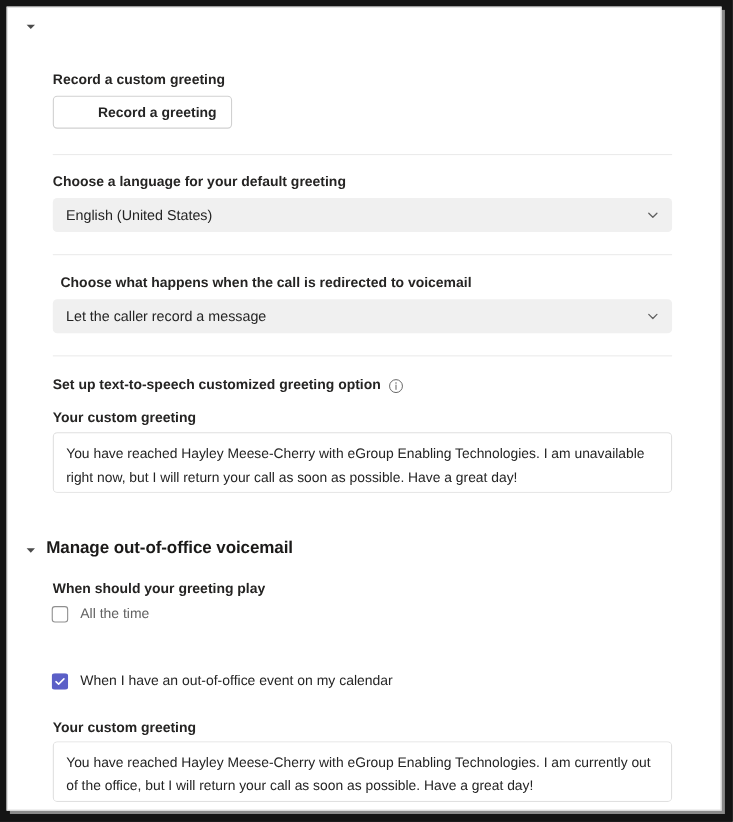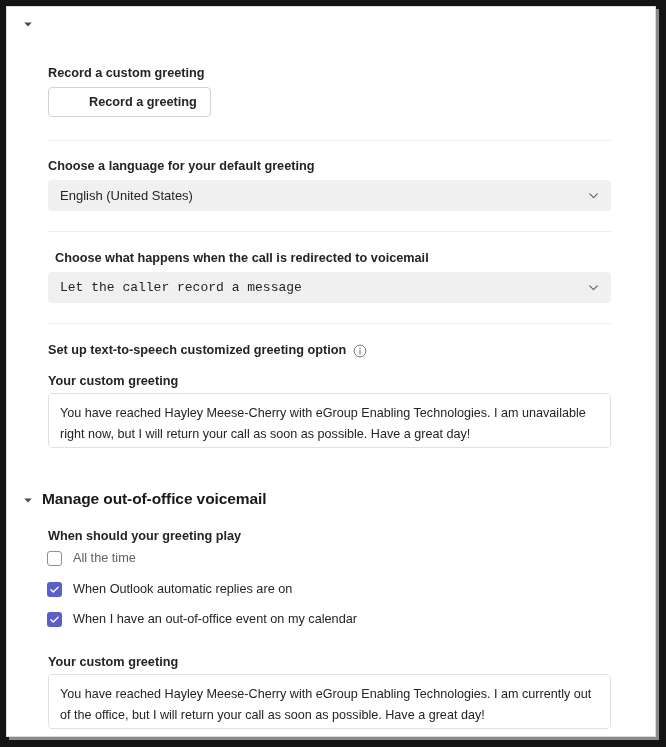--- a/index.html
+++ b/index.html
@@ -224,21 +224,21 @@
           </span>
         </div>
       </div>
 
       <div class="abs divider" style="left:41px; top:224px; width:563px;"></div>
 
       <div class="abs" style="left:31px; top:241px;margin-left:17px;">
         <span class="field-label">Choose what happens when the call is redirected to voicemail</span>
       </div>
 
-      <div class="abs" style="left:41px; top:265px; width:563px;font-family:Liberation Mono, monospace;">
+      <div class="abs" style="left:41px; top:265px; width:563px;">
         <div class="dropdown">
           <span class="dd-value">Let the caller record a message</span>
           <span class="chev">
             <svg viewBox="0 0 14 14" width="13" height="13" aria-hidden="true">
               <path d="M3 5.2 L7 9.2 L11 5.2" stroke="#616161" stroke-width="1.25" fill="none" stroke-linecap="round" stroke-linejoin="round"></path>
             </svg>
           </span>
         </div>
       </div>
 
@@ -272,28 +272,20 @@
 
       <div class="abs" style="left:41px; top:519px;">
         <span class="field-label">When should your greeting play</span>
       </div>
 
       <div class="abs check-row" style="left:40px; top:540px;">
         <span class="cbox unchecked"></span>
         <span class="check-label muted">All the time</span>
       </div>
 
-      <div class="abs check-row" style="left:40px; top:571px;">
-        <span class="cbox checked" style="background:#5b5fc7;">
-          <svg viewBox="0 0 14 14" width="13" height="13" aria-hidden="true">
-            <path d="M3.1 7.2 L5.7 9.6 L10.9 4.5" stroke="#ffffff" stroke-width="1.5" fill="none" stroke-linecap="round" stroke-linejoin="round"></path>
-          </svg>
-        </span>
-        <span class="check-label">When Outlook automatic replies are on</span>
-      </div>
 
       <div class="abs check-row" style="left:40px; top:601px;">
         <span class="cbox checked" style="background:#5b5fc7;">
           <svg viewBox="0 0 14 14" width="13" height="13" aria-hidden="true">
             <path d="M3.1 7.2 L5.7 9.6 L10.9 4.5" stroke="#ffffff" stroke-width="1.5" fill="none" stroke-linecap="round" stroke-linejoin="round"></path>
           </svg>
         </span>
         <span class="check-label">When I have an out-of-office event on my calendar</span>
       </div>
 

